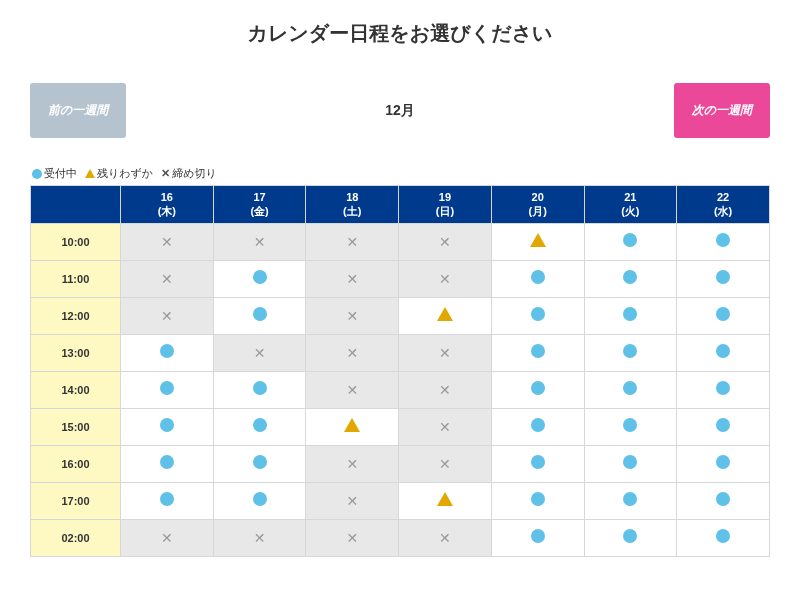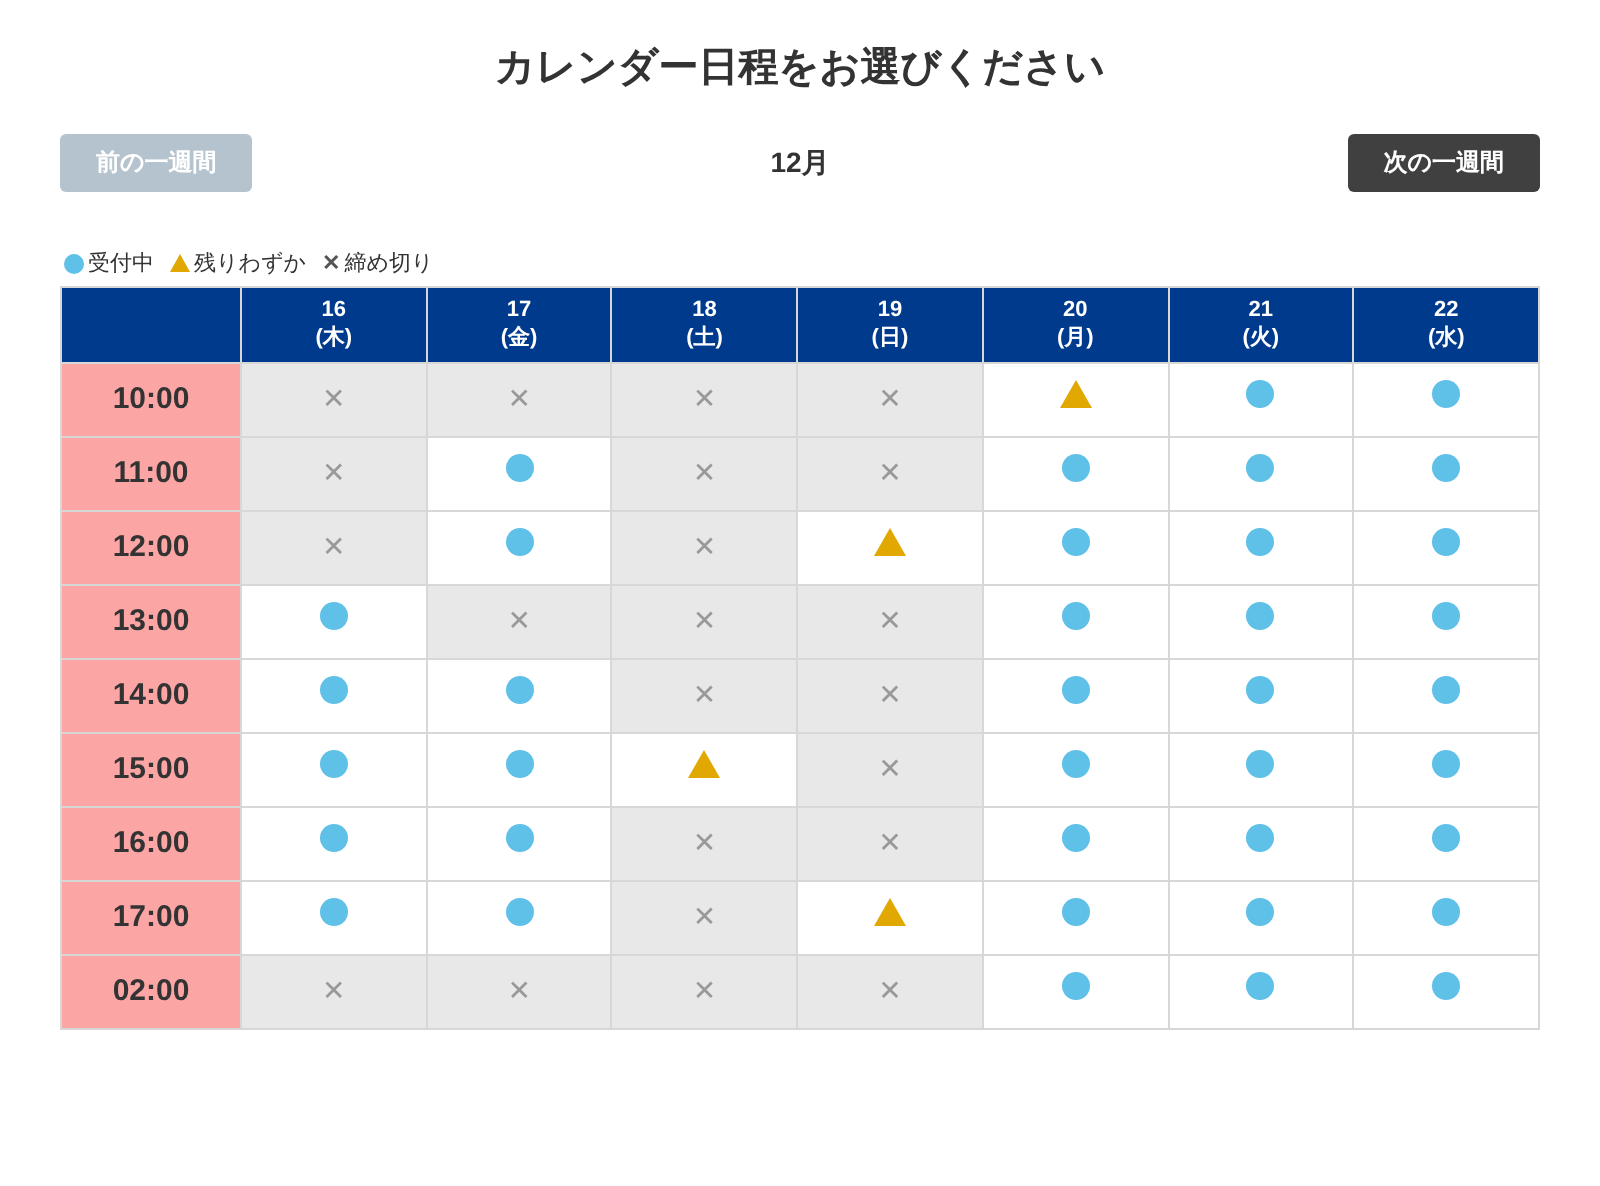--- a/index.html
+++ b/index.html
@@ -7,39 +7,40 @@
     font-family: "Hiragino Sans", "Meiryo", sans-serif;
     background: #fff;
     color: #333;
     width: 800px;
     padding: 20px 30px;
   }
   .title {
     text-align: center;
     font-size: 20px;
     font-weight: bold;
-    margin-bottom: 20px;
+    margin-bottom: 36px;
   }
   .nav-row {
     display: flex;
     align-items: center;
     justify-content: space-between;
     margin-bottom: 14px;
   }
   .btn {
-    padding: 6px 18px;
+    padding: 19px 18px;
     font-size: 12px;
     font-weight: bold;
     border-radius: 3px;
     border: none;
     color: #fff;
     cursor: pointer;
+    font-style: italic;
   }
   .btn-prev { background: #b5c3cf; }
-  .btn-next { background: #404040; }
+  .btn-next { background: #ec4899; }
   .month {
     font-size: 14px;
     font-weight: bold;
     text-align: center;
   }
   .legend {
     font-size: 11px;
     margin-bottom: 4px;
     display: flex;
     gap: 8px;
@@ -84,22 +85,22 @@
     padding: 4px 0;
     line-height: 1.3;
   }
   thead th:first-child {
     background: #003a8c;
   }
   .time-col {
     width: 90px;
   }
   tbody td.time-cell {
-    background: #fca5a5;
-    font-size: 15px;
+    background: #fef9c3;
+    font-size: 11px;
     font-weight: bold;
     color: #333;
   }
   tbody td {
     height: 37px;
     background: #fff;
   }
   tbody td.closed {
     background: #e8e8e8;
   }

